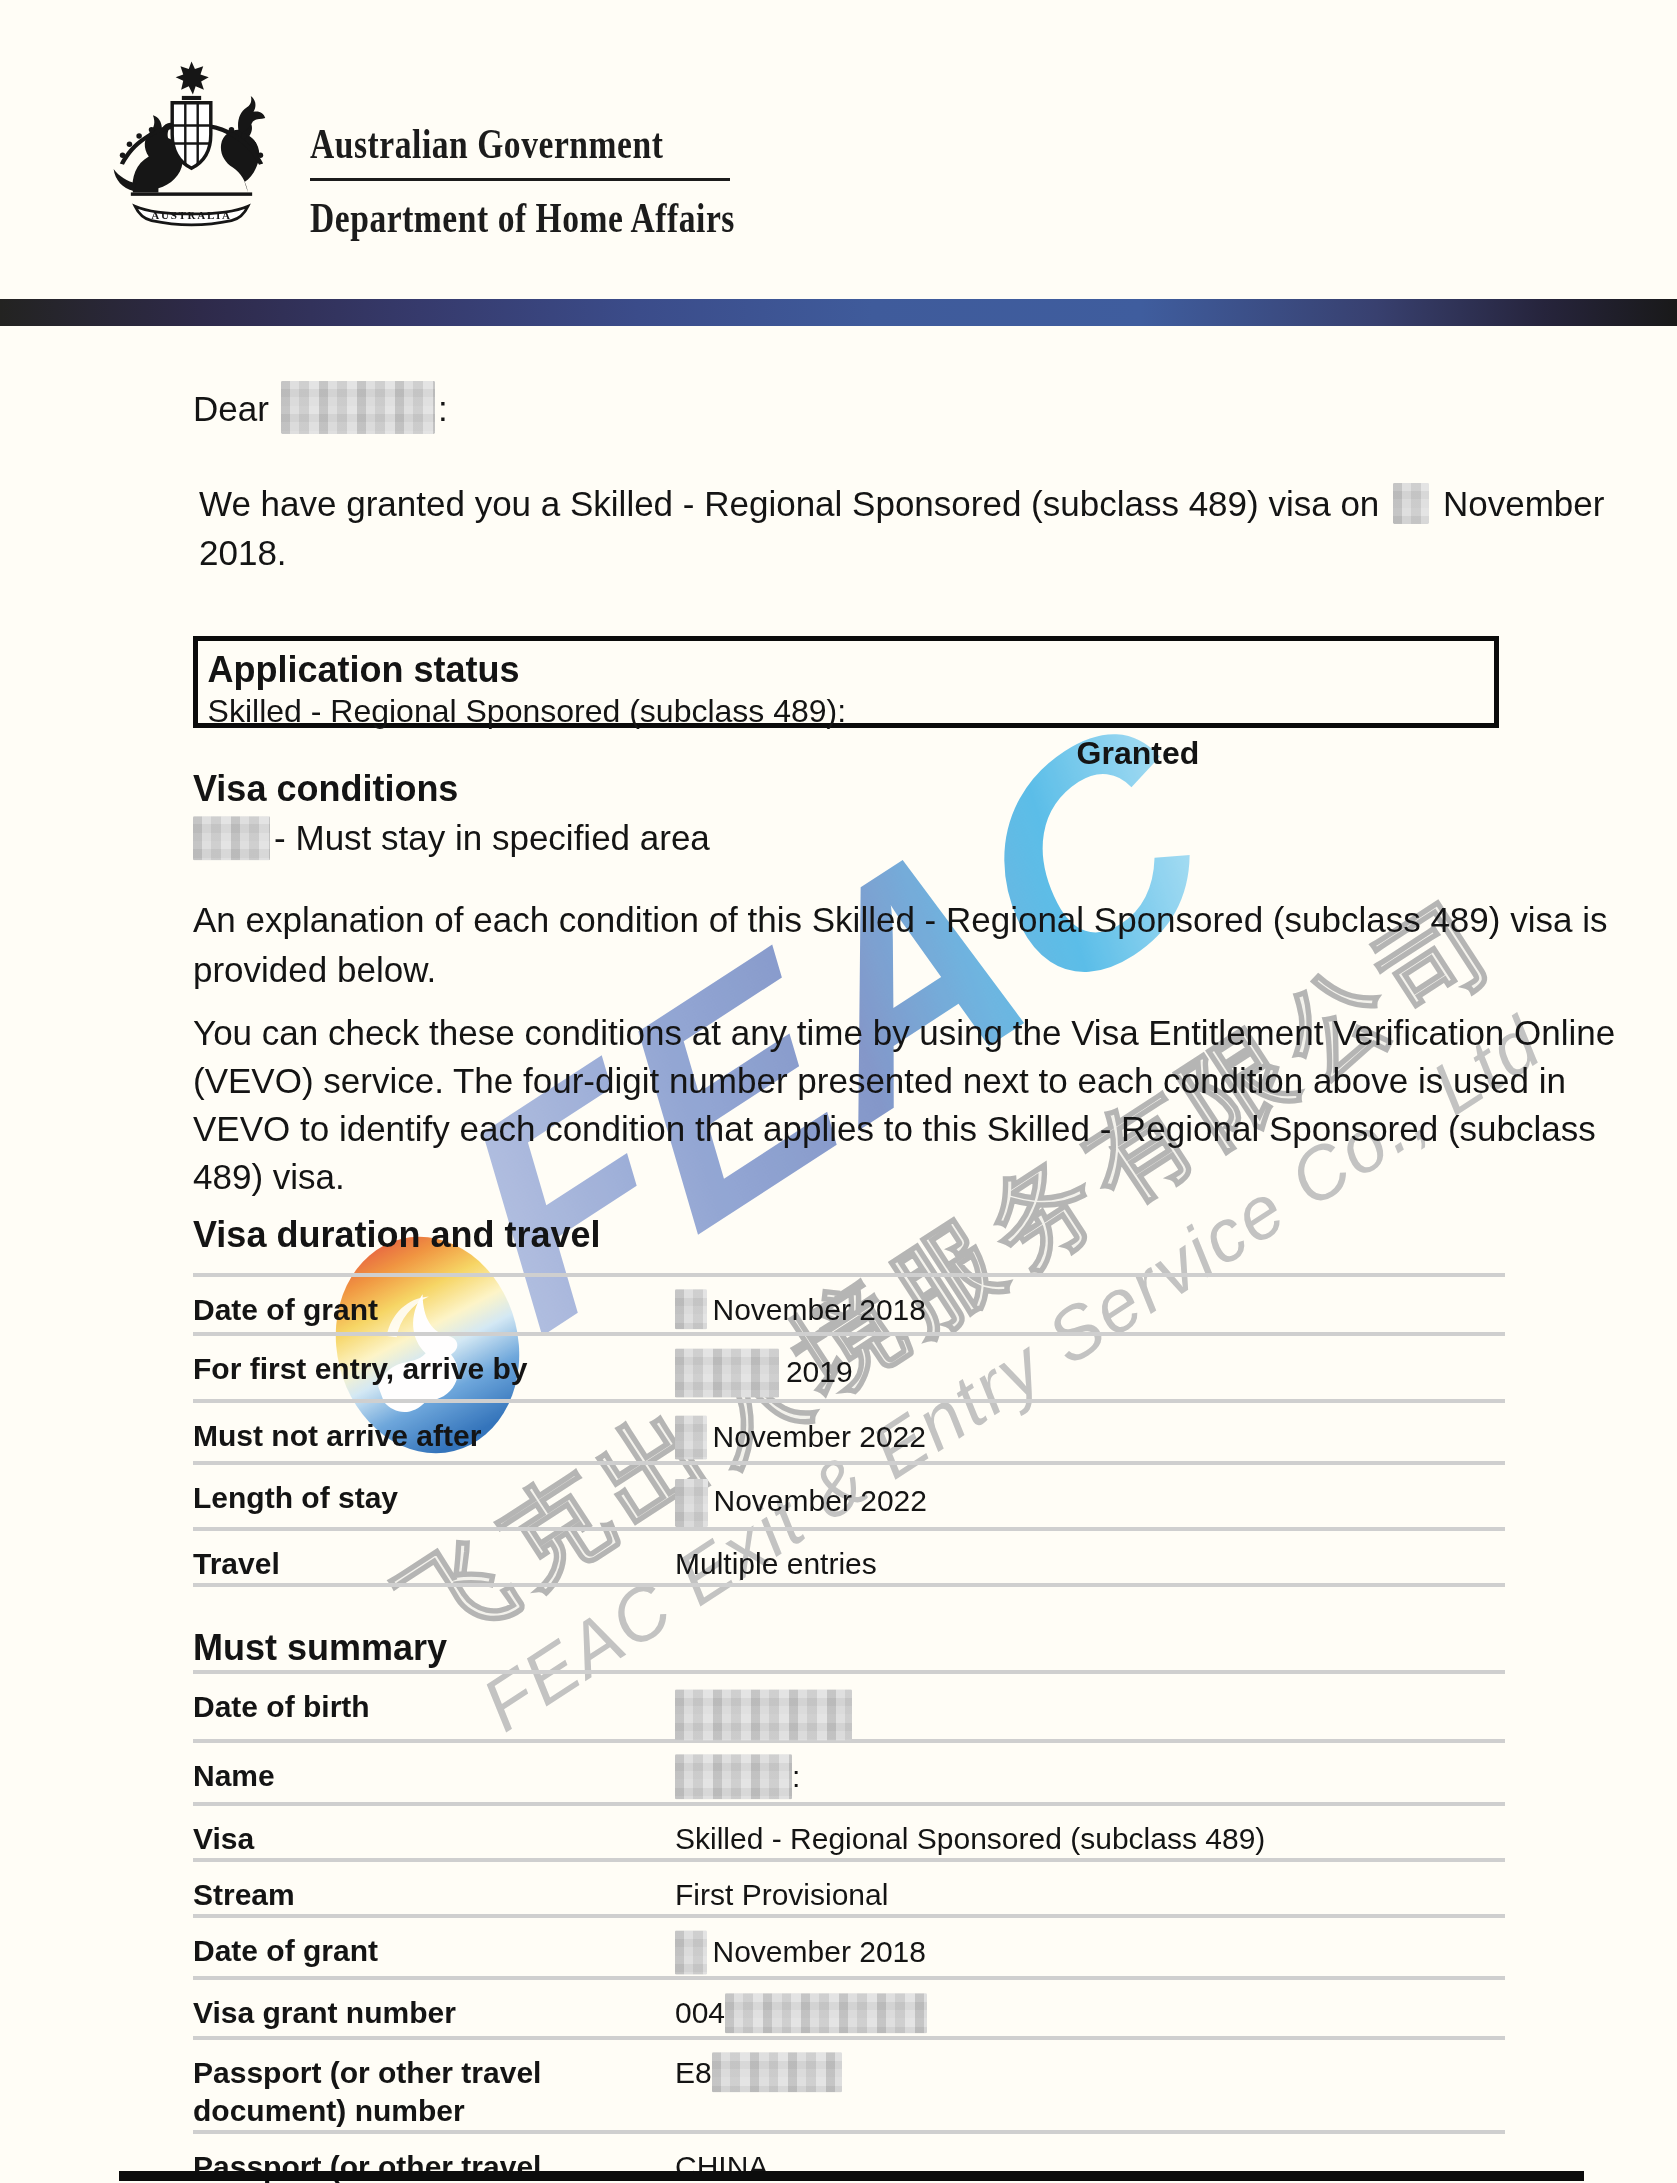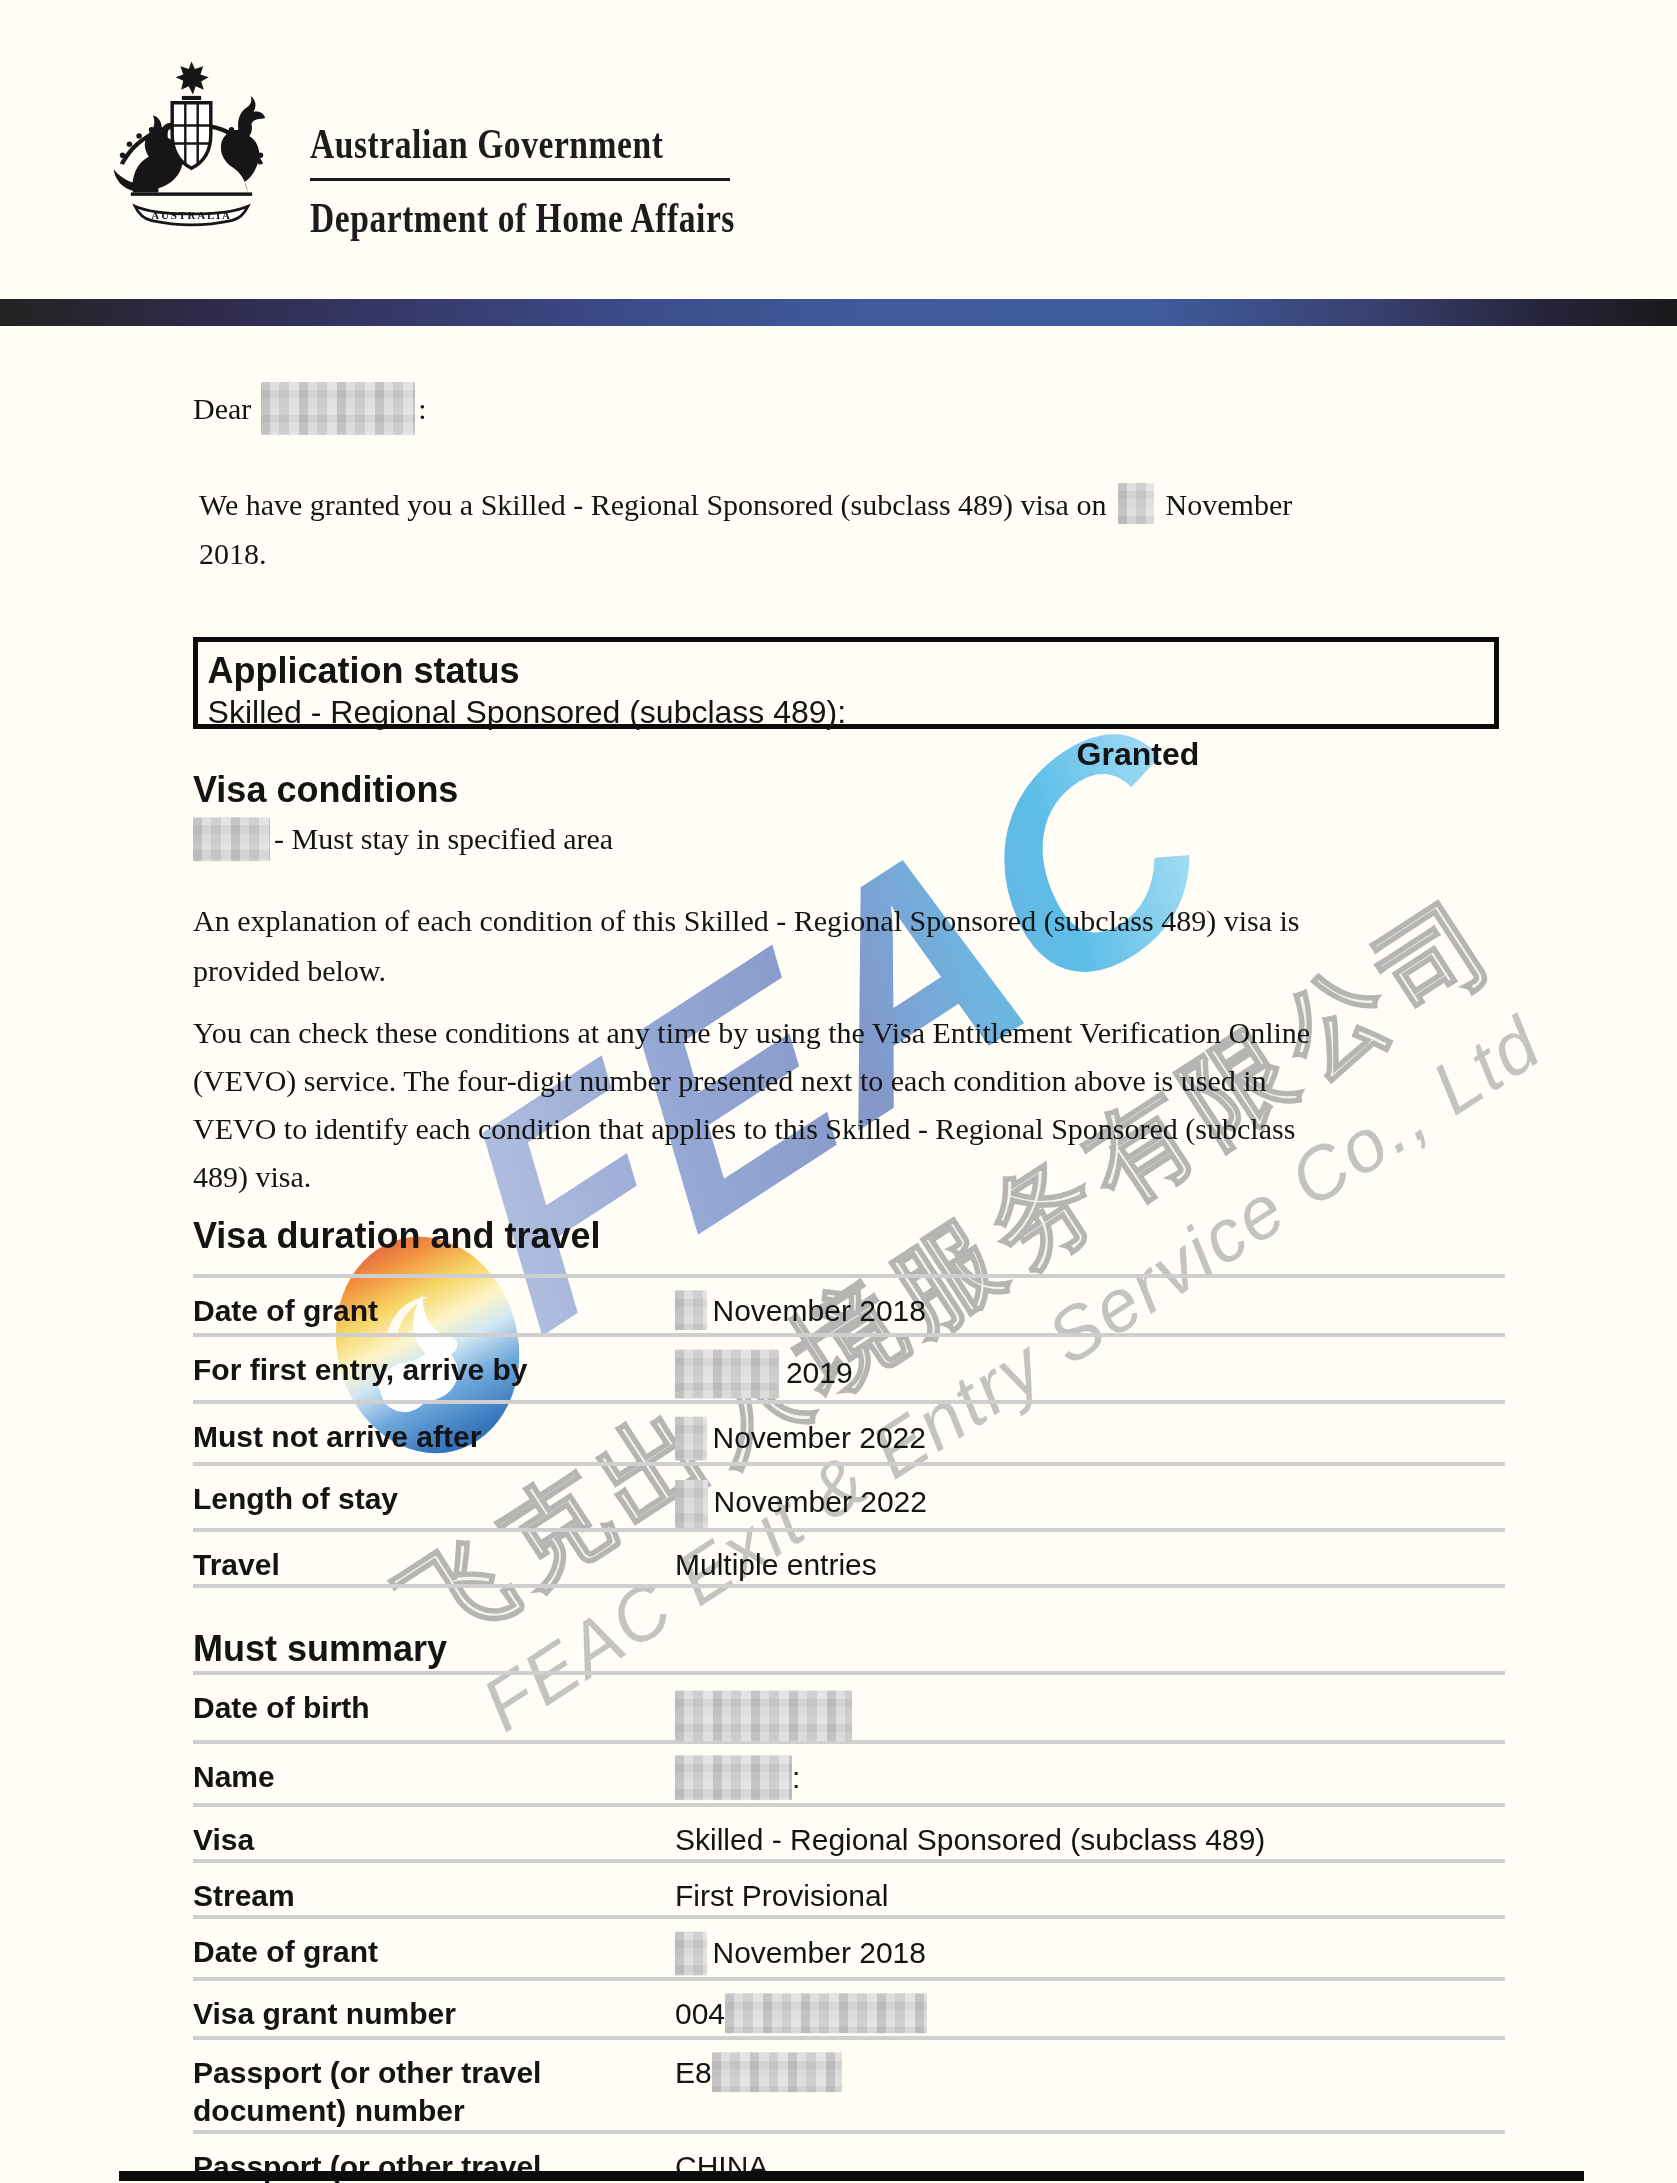--- a/index.html
+++ b/index.html
@@ -39,21 +39,21 @@
     color:rgba(205,205,205,.28); -webkit-text-stroke:2.1px #a9a9a9;
   }
   #wm-en {
     position:absolute; left:185px; top:713px; white-space:nowrap;
     font-size:74px; color:#b9b9b9; letter-spacing:2.7px; font-style:italic;
   }
   #dove-logo { position:absolute; left:328px; top:1233px; width:199px; height:224px;
                transform:rotate(-14deg); z-index:0; opacity:.9; }
   
   #content { position:absolute; left:193px; top:384px; width:1323px; z-index:1; }
-  .body-txt { font-size:30px; line-height:49px; white-space:nowrap;font-family:Liberation Serif, serif; }
+  .body-txt { font-size:35px; line-height:49px; white-space:nowrap; }
   .blur {
     display:inline-block; vertical-align:middle; border-radius:1.4px;
     background-color:#d6d6d6;
     background-image:
       repeating-linear-gradient(90deg, rgba(172,172,172,.55) 0 9px, rgba(218,218,218,.5) 9px 18.5px, rgba(190,190,190,.55) 18.5px 28px, rgba(228,228,228,.5) 28px 38px),
       repeating-linear-gradient(180deg, #e4e4e4 0 8.2px, #cccccc 8.2px 16.5px, #dcdcdc 16.5px 25px);
   }
   .h-sec { font-size:36px; font-weight:bold; line-height:41px; white-space:nowrap; }
   #status-box {
     position:relative; margin-top:59px; width:1306px; height:92px;

